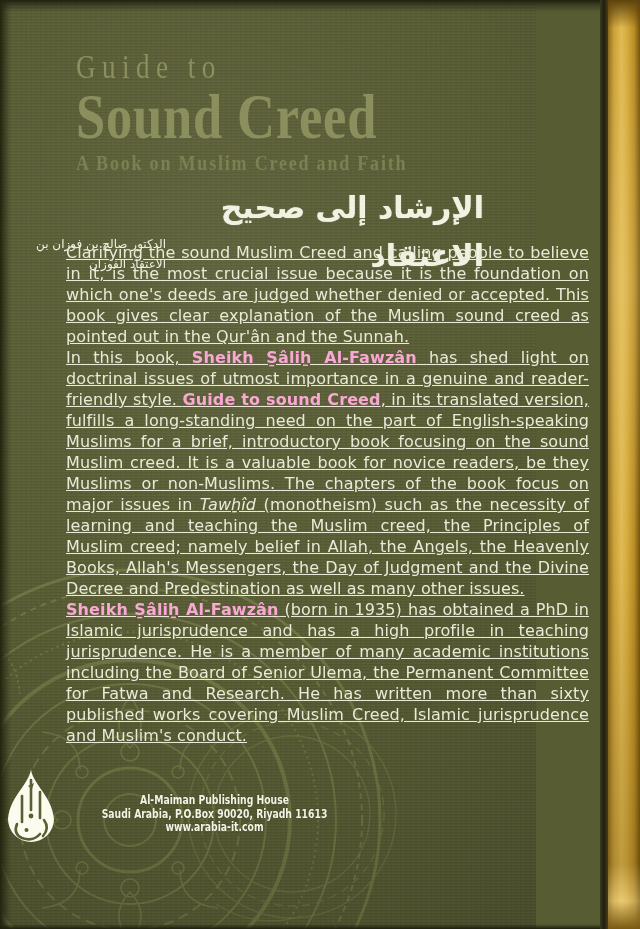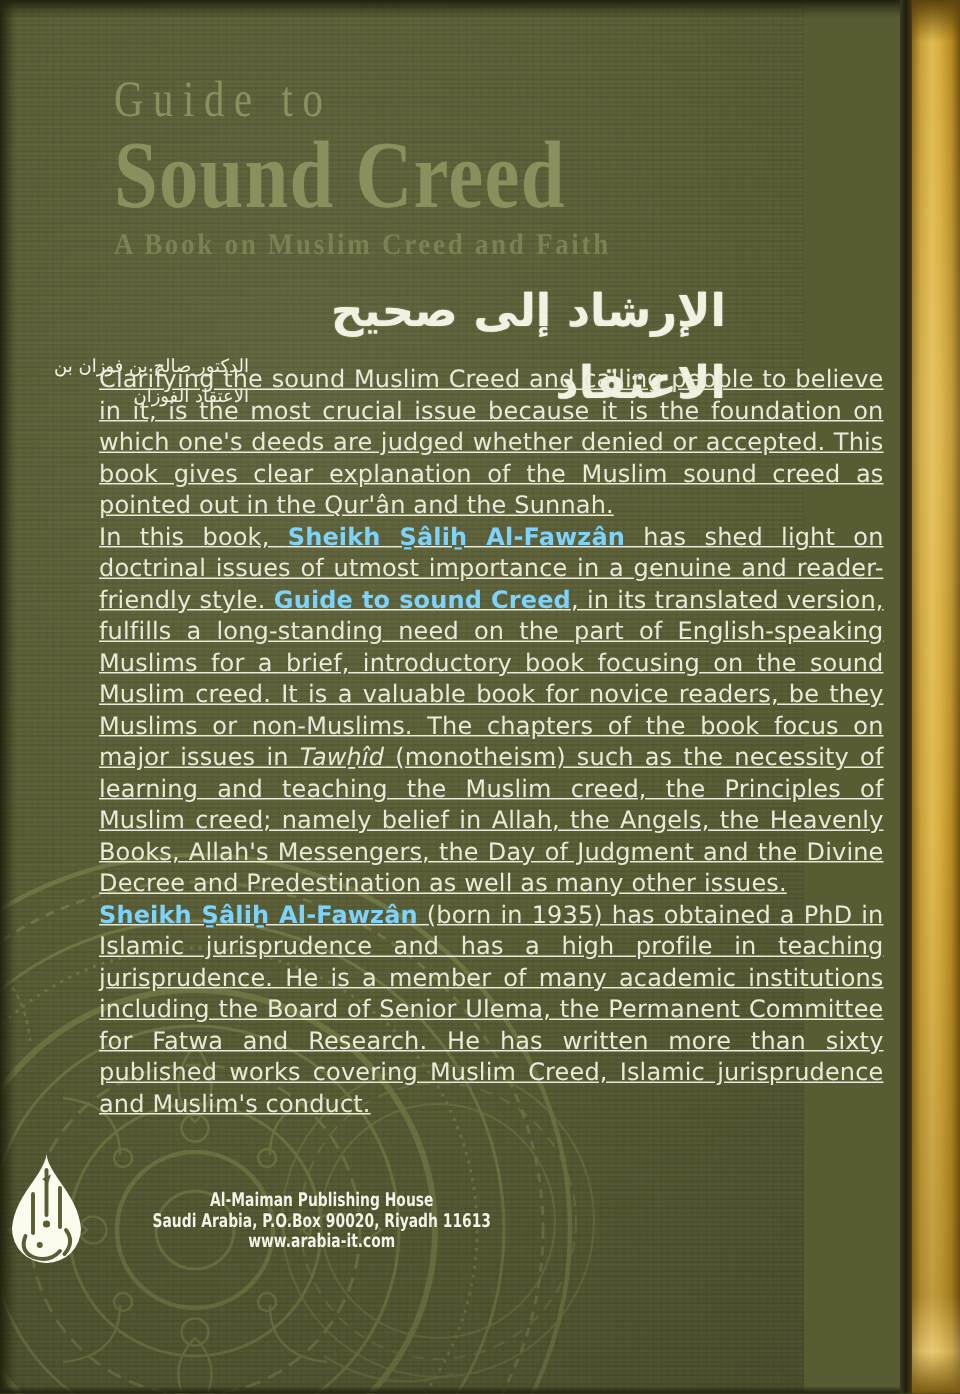--- a/index.html
+++ b/index.html
@@ -44,21 +44,21 @@
   
   .arabic-row{position:absolute;top:184px;right:52px;display:flex;align-items:flex-end;gap:13px;
     color:#f2f2e3;direction:rtl;}
   .arabic-title{font-size:30px;line-height:48px;font-weight:bold;text-shadow:0 0 1px rgba(255,255,250,.6);}
   .arabic-author{font-size:12px;line-height:20px;padding-bottom:6px;}
 
   
   .blurb{position:absolute;left:66px;top:242px;width:523px;color:#e9ead8;
     font-size:16px;line-height:21px;text-align:justify;letter-spacing:.1px;}
   .blurb p{margin:0;text-decoration:underline;}
-  .blurb .b{font-weight:bold;color:#7dd3fc;}
+  .blurb .b{font-weight:bold;color:#f9a8d4;}
   .blurb .i{font-style:italic;}
 
   
   .footer{position:absolute;left:0;top:766px;width:597px;display:flex;flex-direction:row;align-items:center;}
   .logo{width:62px;height:90px;}
   .pub-block{margin-top:5px;text-align:center;color:#f4f4e6;font-weight:bold;
     font-size:12.5px;line-height:13.5px;transform:scaleX(.74);transform-origin:center top;
     text-shadow:0 0 1px rgba(40,45,20,.55);}
 </style>
 </head>

